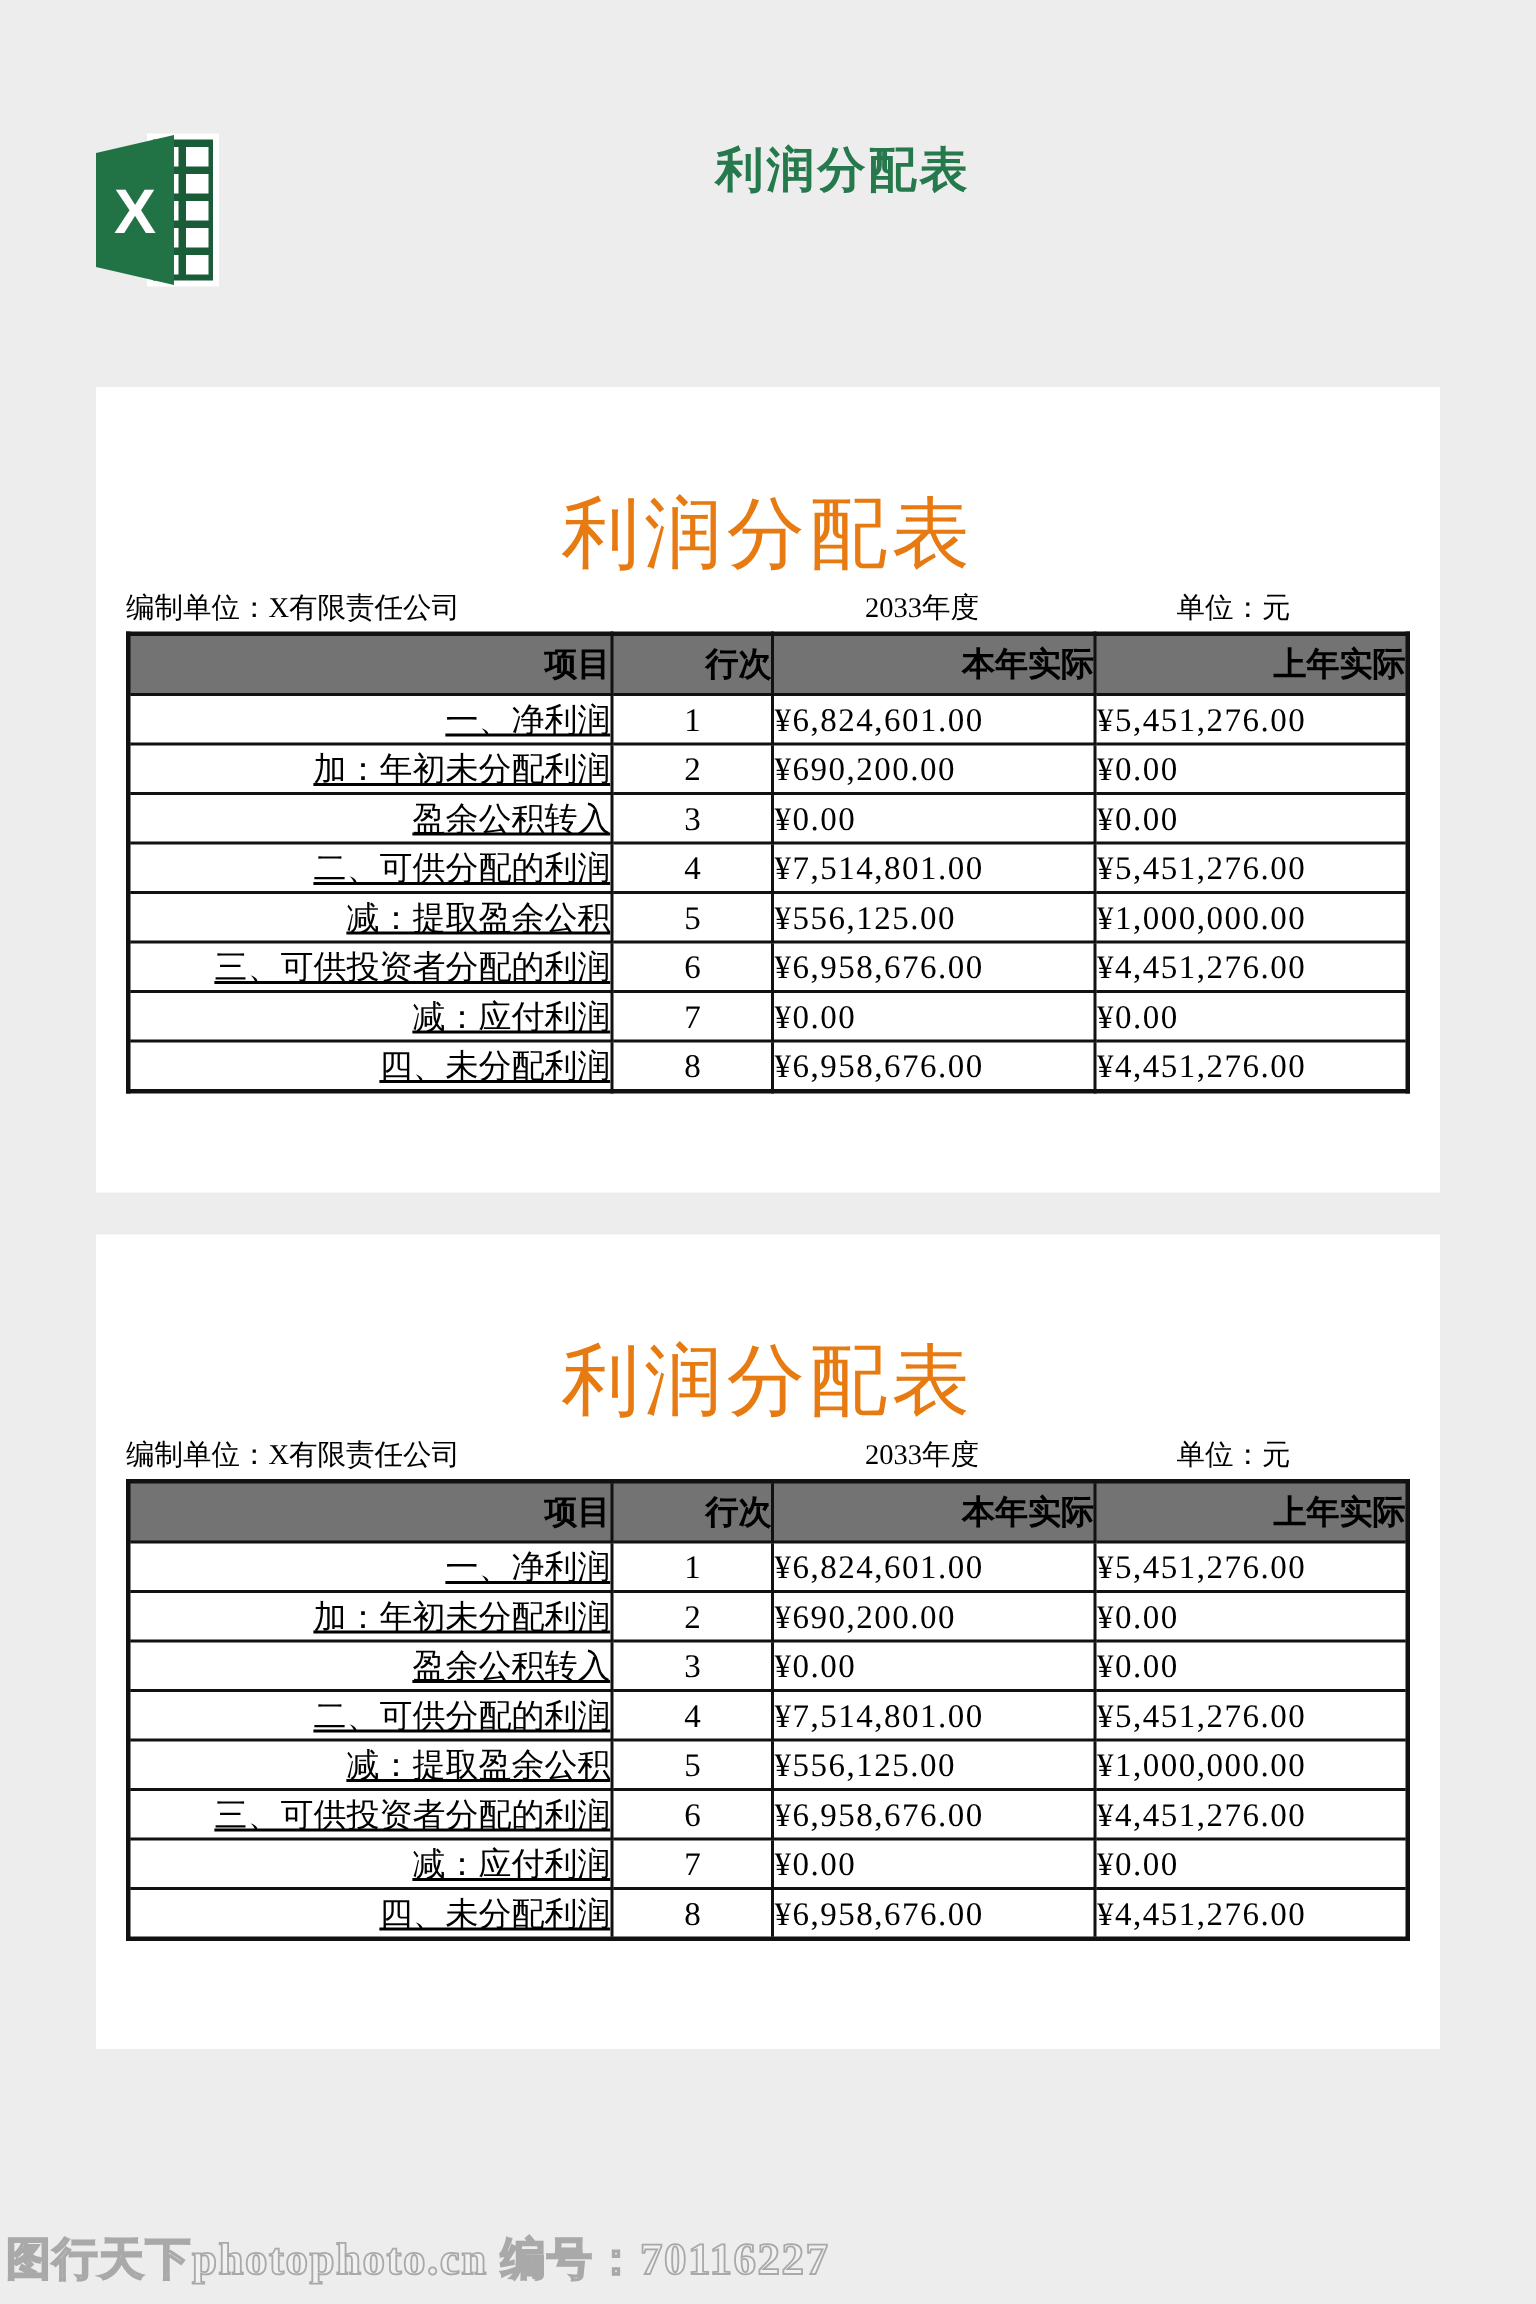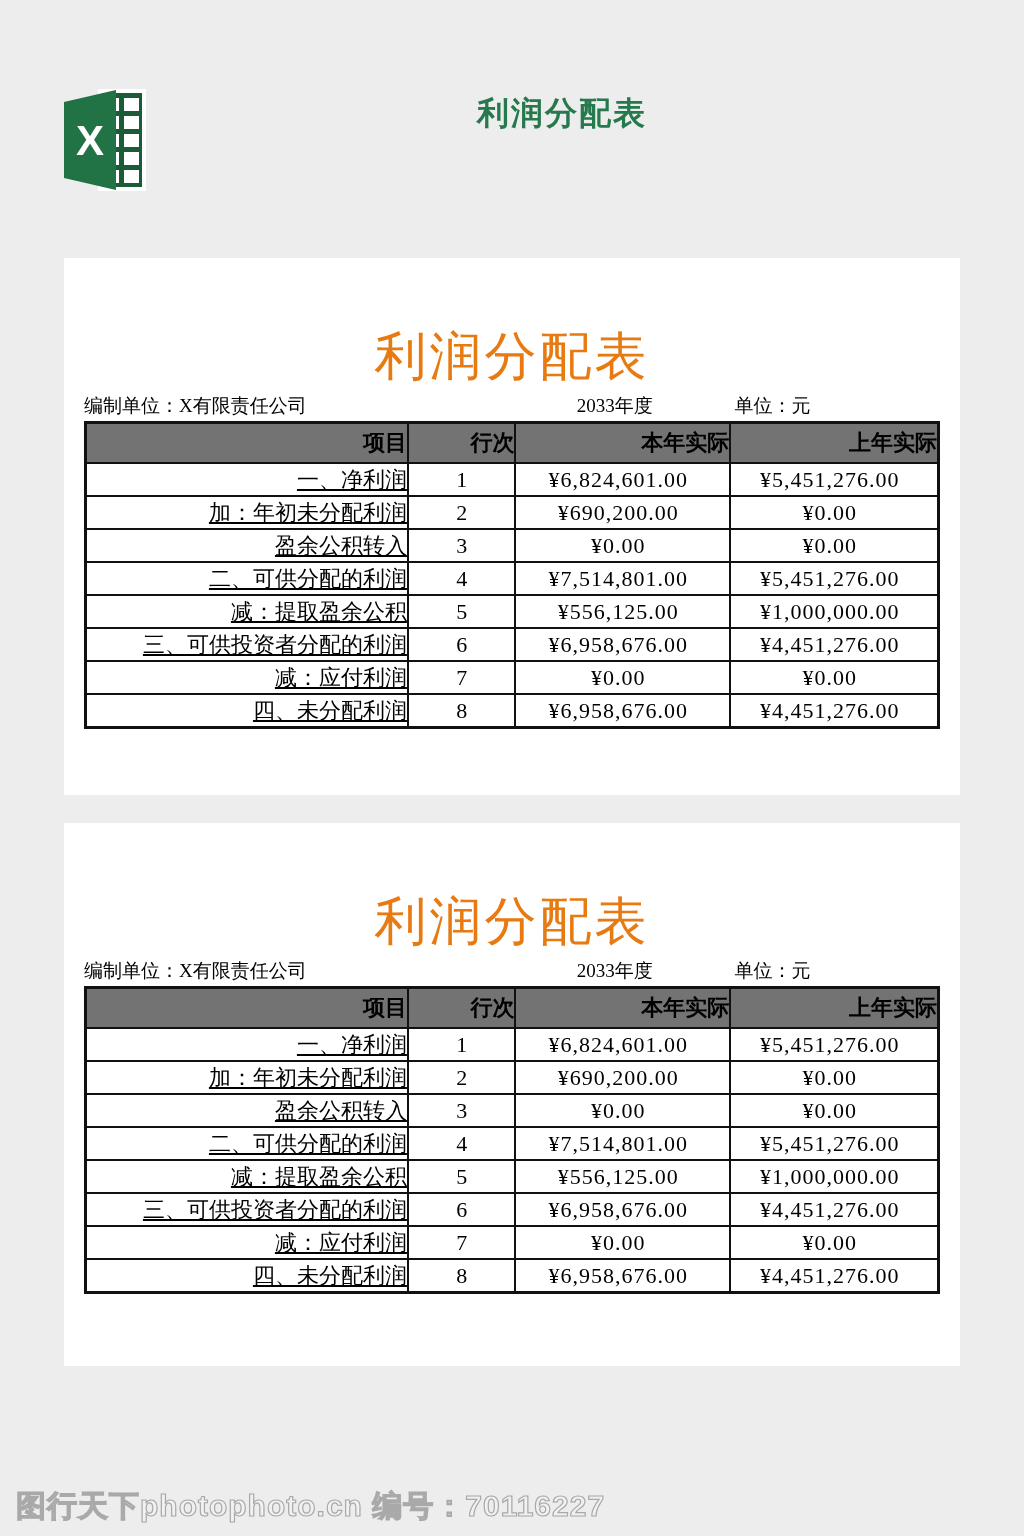--- a/index.html
+++ b/index.html
@@ -34,21 +34,21 @@
     font-weight:400; font-size:52px; line-height:58px;
     color:#e87a12; letter-spacing:3px;
   }
   .info-row {
     display:flex; margin:7px 0 2px;
     font-family:"Liberation Serif","DejaVu Serif",serif;
     font-size:19px; line-height:26px; color:#000;
   }
   .info-left  { width:48%; }
   .info-mid   { width:28%; text-align:center; }
-  .info-right { width:24%; text-align:left; padding-right:30px; box-sizing:border-box; }
+  .info-right { width:24%; text-align:center; padding-right:30px; box-sizing:border-box; }
 
   table.sheet-table {
     width:100%; border-collapse:collapse; table-layout:fixed;
     border:3px solid #111;
   }
   .sheet-table th {
     background:#737373; border:2px solid #111;
     height:38px; font-size:22px; font-weight:bold; color:#000;
     font-family:"Liberation Sans","DejaVu Sans",sans-serif;
     padding:0;
@@ -57,27 +57,27 @@
   .sheet-table td {
     border:2px solid #111; height:31px; padding:0;
     font-size:22px; color:#000;
     font-family:"Liberation Serif","DejaVu Serif",serif;
     white-space:nowrap; overflow:hidden;
   }
   td.item  { text-align:right; padding-left:8px;text-decoration:underline; }
   td.ind1  { padding-left:48px; }
   td.ind2  { padding-left:92px; }
   td.line  { text-align:center; }
-  td.money { text-align:center; padding-right:9px; letter-spacing:1px; }
+  td.money { text-align:left; padding-right:9px; letter-spacing:1px; }
 
   col.c-item { width:37.8%; } col.c-line { width:12.6%; }
   col.c-cur  { width:25.2%; } col.c-prev { width:24.4%; }
 
   
-  .site-footer { position:absolute; left:16px; top:1486px; }
+  .site-footer { position:absolute; left:4px; top:1486px;font-family:Liberation Serif, serif; }
   .watermark {
     font-size:30px; font-weight:600; letter-spacing:1px;
     color:#f1f1f1; -webkit-text-stroke:1.2px #a9a9a9;
   }
 </style>
 </head>
 <body>
 
 <header class="site-header">
   <svg class="excel-logo" viewBox="0 0 84 112">

